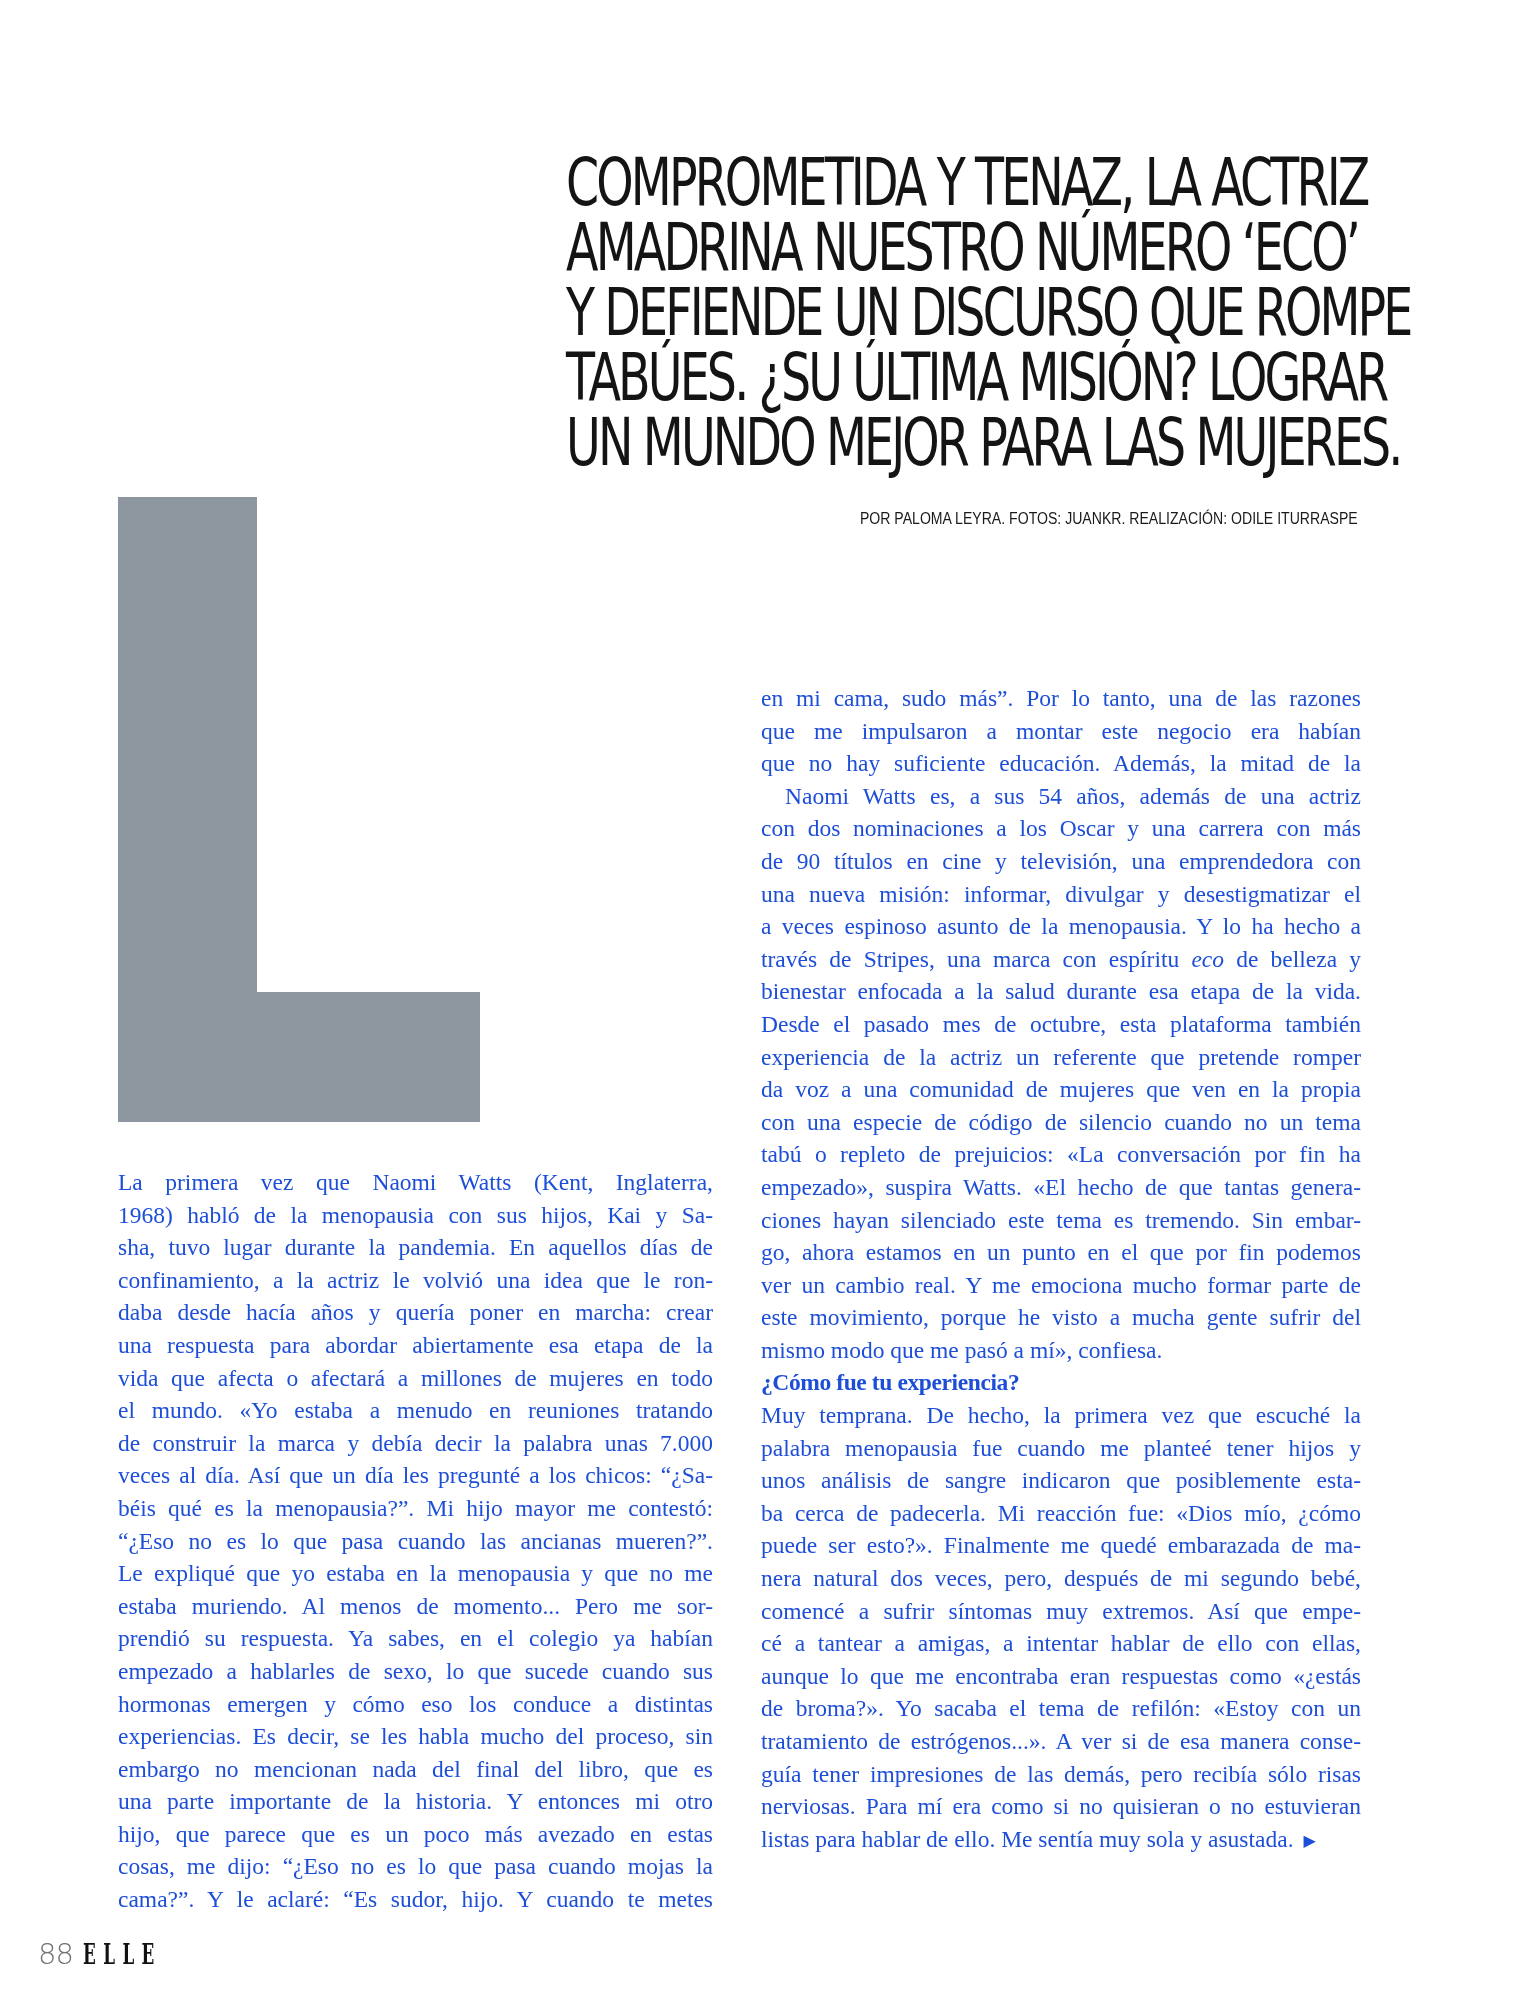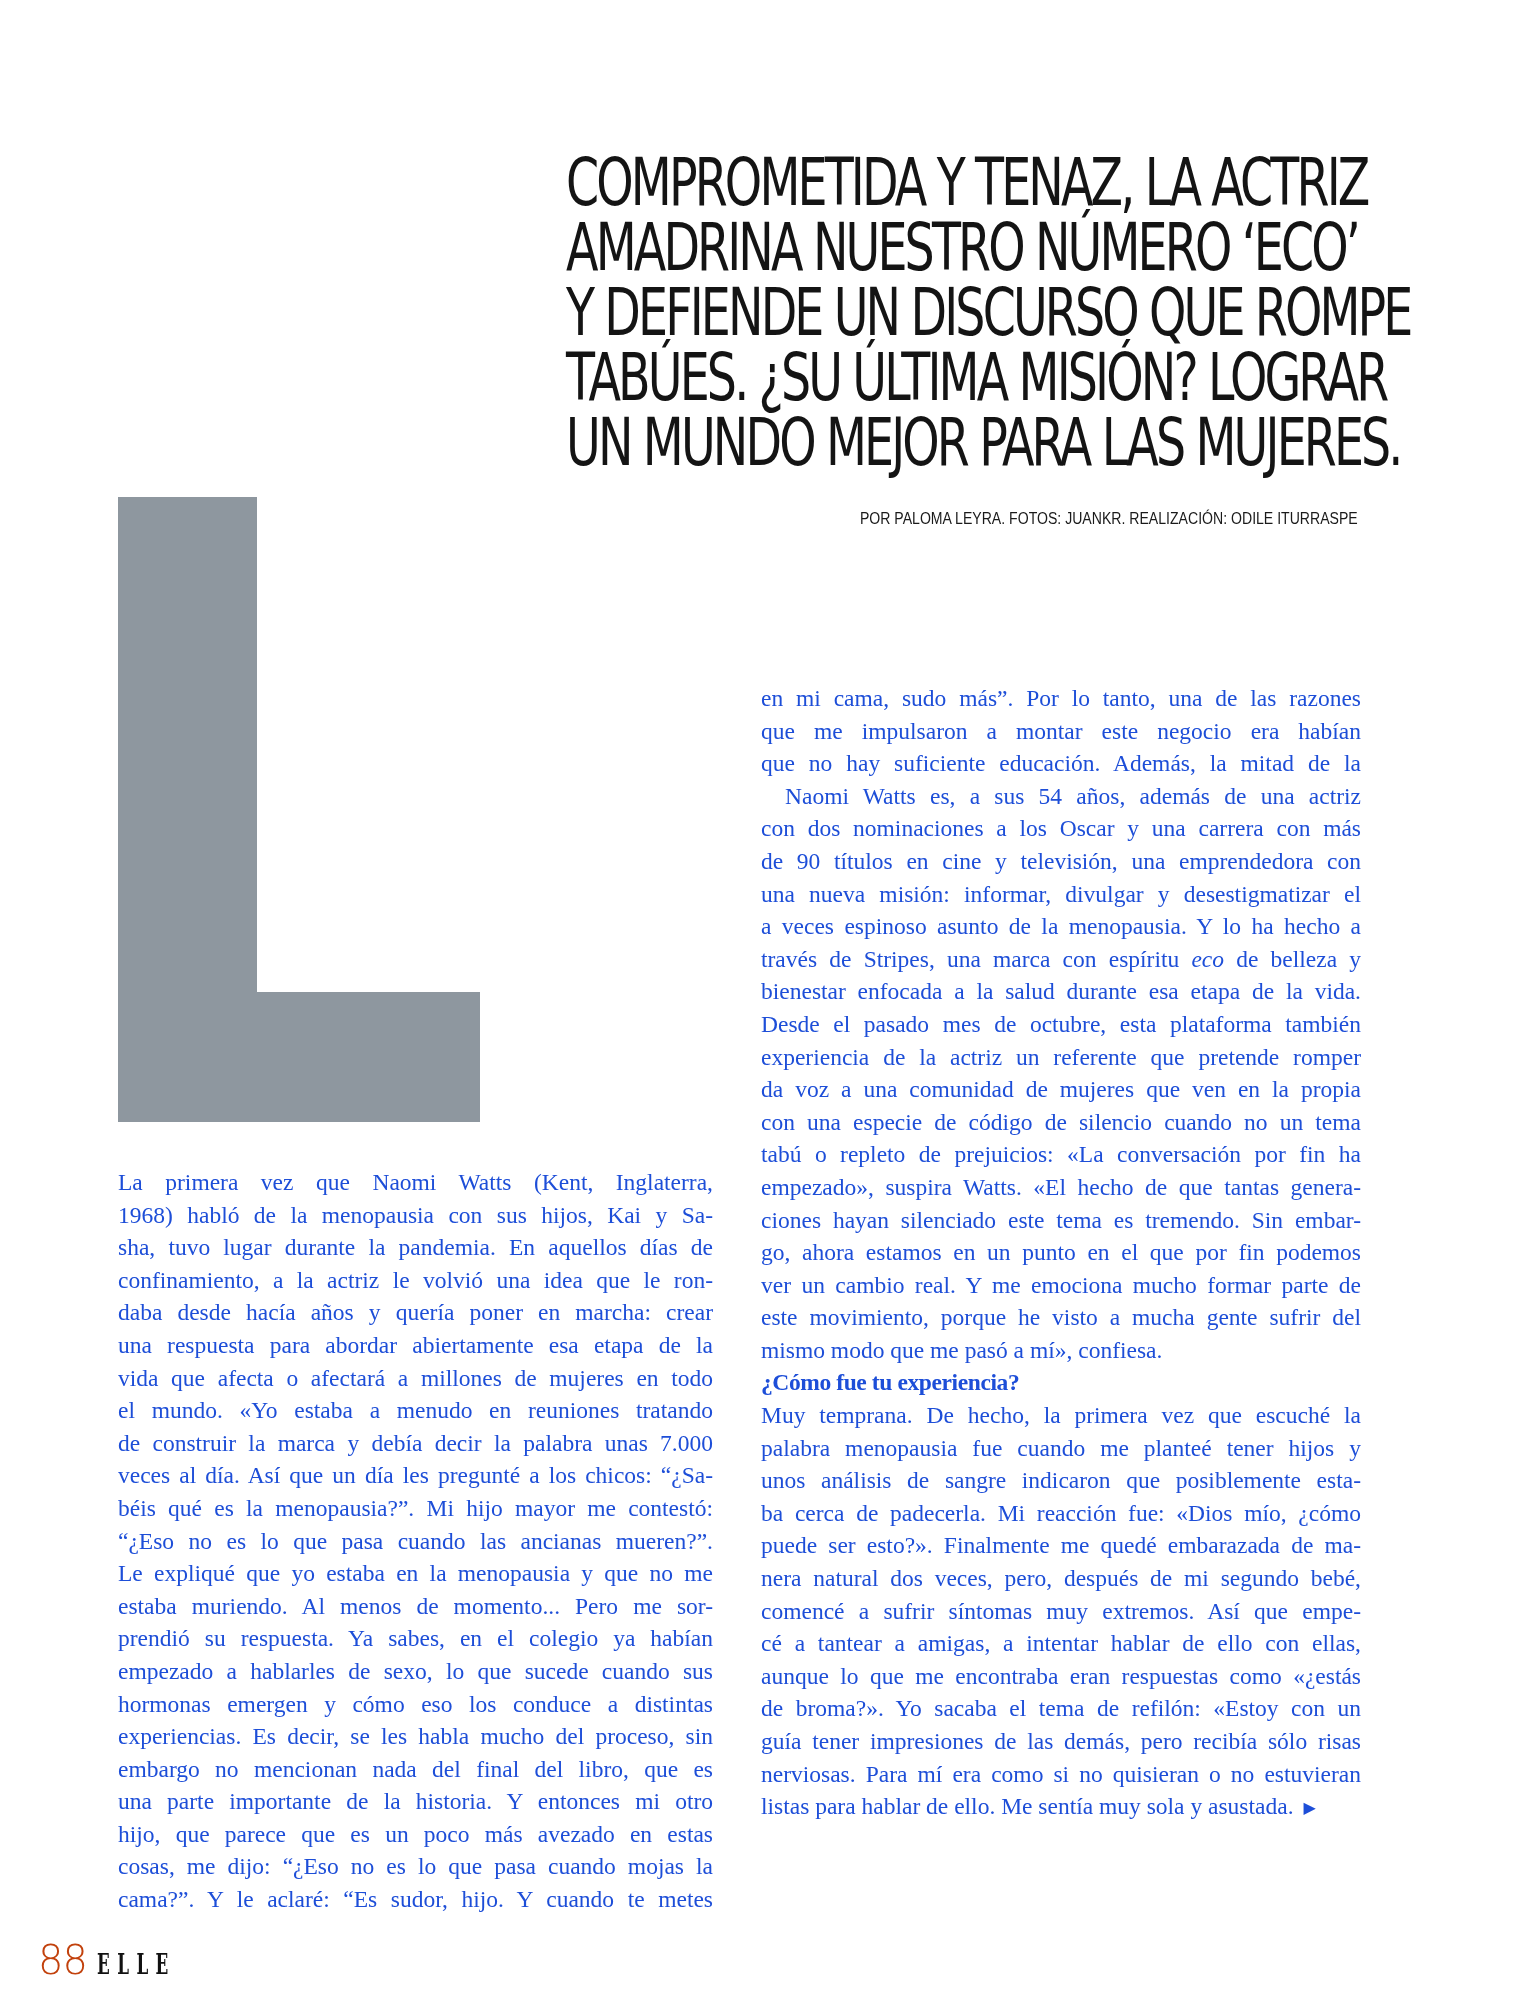--- a/index.html
+++ b/index.html
@@ -34,21 +34,21 @@
     text-align: justify;
   }
   .col .ln { display: block; text-align: justify; text-align-last: justify; white-space: nowrap; height: 32.6px; }
   .col .ln.last { text-align-last: left; }
   .col .ln.indent { padding-left: 24px; }
   .col .ln.q { font-weight: bold; text-align-last: left; letter-spacing: -0.4px; }
   .col-left { left: 118px; top: 1134px; width: 595px; margin-top: 32px; }
   .col-right { left: 761px; top: 682px; width: 600px; }
   .endmark { display: inline-block; font-size: 16px; margin-left: 10px; vertical-align: 1px; }
   .folio { position: absolute; left: 38px; top: 1937px; display: flex; align-items: baseline; }
-  .folio .num { font-family: "DejaVu Sans", sans-serif; font-weight: 200; font-size: 40px; color: #c2410c; letter-spacing: -1px; }
+  .folio .num { font-family: "DejaVu Sans", sans-serif; font-weight: 200; font-size: 29px; color: #737373; letter-spacing: -1px; }
   .folio .mag { font-family: "DejaVu Serif", serif; font-weight: bold; font-size: 27px; color: #111; letter-spacing: 12px; margin-left: 10px; transform: scaleX(0.62); transform-origin: left bottom; display: inline-block; }
   em { }
 </style>
 </head>
 <body>
 
 <div class="headline">
   <span class="hl-line">COMPROMETIDA Y TENAZ, LA ACTRIZ</span>
   <span class="hl-line">AMADRINA NUESTRO NÚMERO ‘ECO’</span>
   <span class="hl-line">Y DEFIENDE UN DISCURSO QUE ROMPE</span>
@@ -115,20 +115,21 @@
   <span class="ln">Muy temprana. De hecho, la primera vez que escuché la</span>
   <span class="ln">palabra menopausia fue cuando me planteé tener hijos y</span>
   <span class="ln">unos análisis de sangre indicaron que posiblemente esta-</span>
   <span class="ln">ba cerca de padecerla. Mi reacción fue: «Dios mío, ¿cómo</span>
   <span class="ln">puede ser esto?». Finalmente me quedé embarazada de ma-</span>
   <span class="ln">nera natural dos veces, pero, después de mi segundo bebé,</span>
   <span class="ln">comencé a sufrir síntomas muy extremos. Así que empe-</span>
   <span class="ln">cé a tantear a amigas, a intentar hablar de ello con ellas,</span>
   <span class="ln">aunque lo que me encontraba eran respuestas como «¿estás</span>
   <span class="ln">de broma?». Yo sacaba el tema de refilón: «Estoy con un</span>
+  <span class="ln">tratamiento de estrógenos...». A ver si de esa manera conse-</span>
   <span class="ln">guía tener impresiones de las demás, pero recibía sólo risas</span>
   <span class="ln">nerviosas. Para mí era como si no quisieran o no estuvieran</span>
   <span class="ln last"><span>listas para hablar de ello. Me sentía muy sola y asustada.</span><span class="endmark">▶</span></span>
 </div>
 
 <div class="folio">
   <span class="num">88</span>
   <span class="mag">ELLE</span>
 </div>
 

